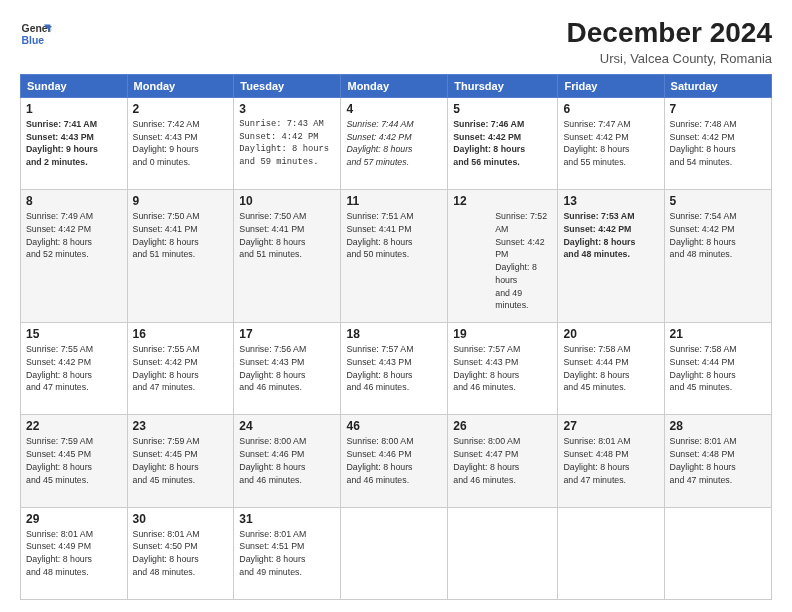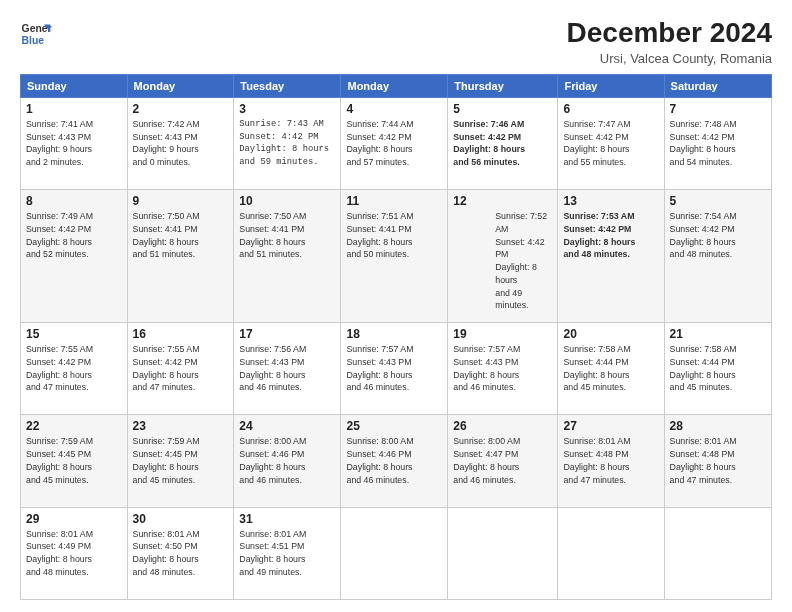--- a/index.html
+++ b/index.html
@@ -115,42 +115,42 @@
         <th>Monday</th>
         <th>Thursday</th>
         <th>Friday</th>
         <th>Saturday</th>
       </tr>
     </thead>
     <tbody id="cal-body">
     <tr>
           <td>
             <span class="day-num">1</span>
-            <div class="day-info" style="white-space: pre-line;">Sunrise: 7:41 AM
+            <div class="day-info" style="white-space: pre-line; font-weight: bold;">Sunrise: 7:41 AM
 Sunset: 4:43 PM
 Daylight: 9 hours
 and 2 minutes.</div>
           </td>
           <td>
             <span class="day-num">2</span>
             <div class="day-info" style="white-space: pre-line;">Sunrise: 7:42 AM
 Sunset: 4:43 PM
 Daylight: 9 hours
 and 0 minutes.</div>
           </td>
           <td>
             <span class="day-num">3</span>
             <div class="day-info" style="white-space: pre-line; font-family: Liberation Mono, monospace;">Sunrise: 7:43 AM
 Sunset: 4:42 PM
 Daylight: 8 hours
 and 59 minutes.</div>
           </td>
           <td>
             <span class="day-num">4</span>
-            <div class="day-info" style="white-space: pre-line;">Sunrise: 7:44 AM
+            <div class="day-info" style="white-space: pre-line; font-style: italic;">Sunrise: 7:44 AM
 Sunset: 4:42 PM
 Daylight: 8 hours
 and 57 minutes.</div>
           </td>
           <td>
             <span class="day-num">5</span>
             <div class="day-info" style="white-space: pre-line; font-weight: bold;">Sunrise: 7:46 AM
 Sunset: 4:42 PM
 Daylight: 8 hours
 and 56 minutes.</div>
@@ -288,21 +288,21 @@
 and 45 minutes.</div>
           </td>
           <td>
             <span class="day-num">24</span>
             <div class="day-info" style="white-space: pre-line;">Sunrise: 8:00 AM
 Sunset: 4:46 PM
 Daylight: 8 hours
 and 46 minutes.</div>
           </td>
           <td>
-            <span class="day-num">25</span>
+            <span class="day-num">46</span>
             <div class="day-info" style="white-space: pre-line;">Sunrise: 8:00 AM
 Sunset: 4:46 PM
 Daylight: 8 hours
 and 46 minutes.</div>
           </td>
           <td>
             <span class="day-num">26</span>
             <div class="day-info" style="white-space: pre-line;">Sunrise: 8:00 AM
 Sunset: 4:47 PM
 Daylight: 8 hours

